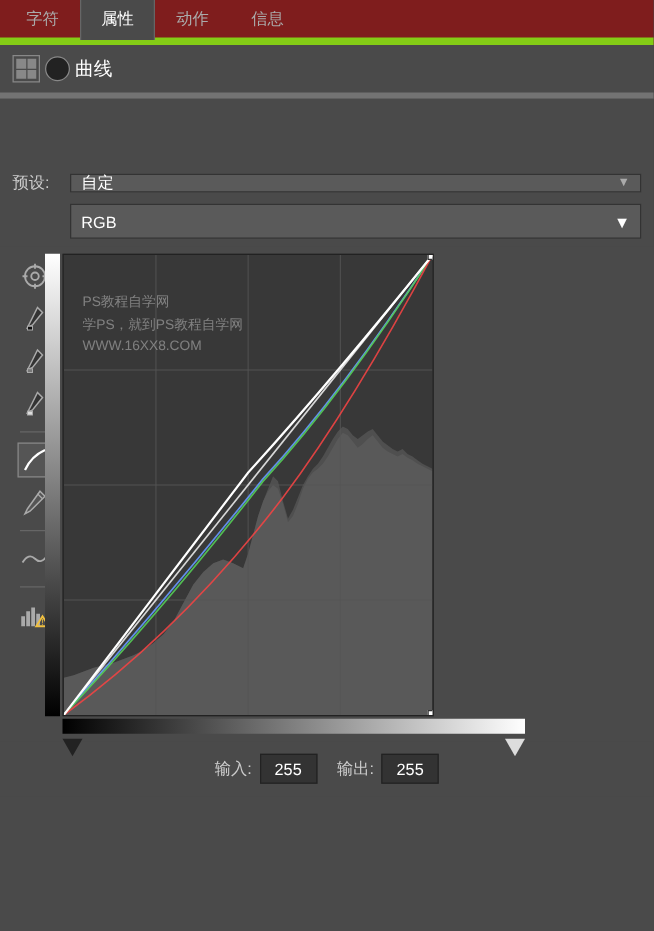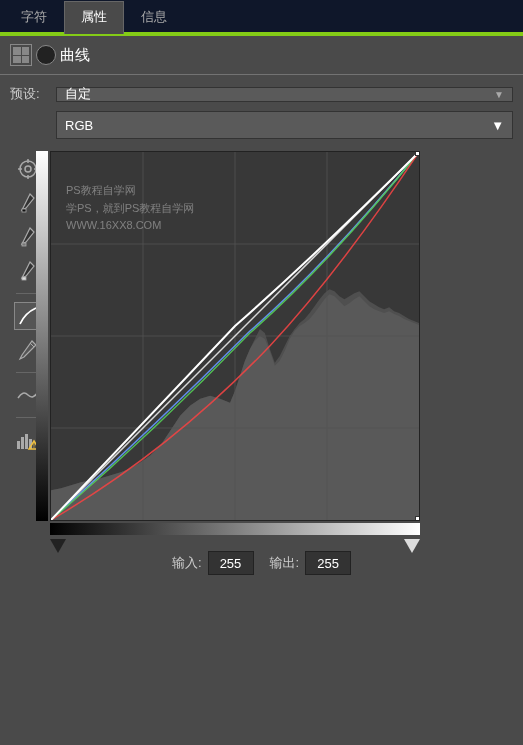--- a/index.html
+++ b/index.html
@@ -8,22 +8,22 @@
       height: 745px;
       background: #4a4a4a;
       font-family: 'Microsoft YaHei', SimHei, sans-serif;
       overflow: hidden;
       position: relative;
     }
 
     
     .tab-bar {
       display: flex;
-      background: #0f172a;
-      border-bottom: 4px solid #84cc16;
+      background: #7f1d1d;
+      border-bottom: 6px solid #84cc16;
       height: 36px;
       align-items: flex-end;
       padding: 0 4px;
     }
     .tab-item {
       padding: 6px 16px 8px;
       font-size: 13px;
       color: #aaa;
       cursor: pointer;
       border-top: 1px solid transparent;
@@ -40,21 +40,21 @@
       border-left: 1px solid #666;
       border-right: 1px solid #666;
     }
 
     
     .panel-header {
       display: flex;
       align-items: center;
       padding: 8px 10px;
       background: #4a4a4a;
-      border-bottom: 1px solid #737373;
+      border-bottom: 5px solid #737373;
       gap: 4px;
     }
     .panel-icon-grid {
       width: 22px;
       height: 22px;
       border: 1px solid #888;
       display: grid;
       grid-template-columns: 1fr 1fr;
       grid-template-rows: 1fr 1fr;
       gap: 1px;
@@ -81,20 +81,21 @@
     .controls-area {
       background: #4a4a4a;
       padding: 10px 10px 6px;
     }
 
     .preset-row {
       display: flex;
       align-items: center;
       margin-bottom: 8px;
       gap: 8px;
+      margin-top: 48px;
     }
     .preset-label {
       color: #ccc;
       font-size: 13px;
       width: 38px;
       flex-shrink: 0;
     }
     .preset-select {
       flex: 1;
       background: #5a5a5a;
@@ -184,21 +185,21 @@
     }
 
     
     .curve-area {
       flex: 1;
       position: relative;
     }
 
     .curve-container {
       position: relative;
-      width: 370px;
+      width: 297px;
       height: 370px;
       background: #383838;
       border: 1px solid #222;
       overflow: hidden;
     }
 
     
     .histogram-bg {
       position: absolute;
       bottom: 0;
@@ -296,20 +297,23 @@
   </style>
 </head>
 <body>
 
 <div class="tab-bar">
   <div class="tab-item">
     <span>字符</span>
   </div>
   <div class="tab-item active">
     <span>属性</span>
+  </div>
+  <div class="tab-item">
+    <span>动作</span>
   </div>
   <div class="tab-item">
     <span>信息</span>
   </div>
 </div>
 
 <div class="panel-header">
   <div class="panel-icon-grid">
     <span></span>
       <span></span>

